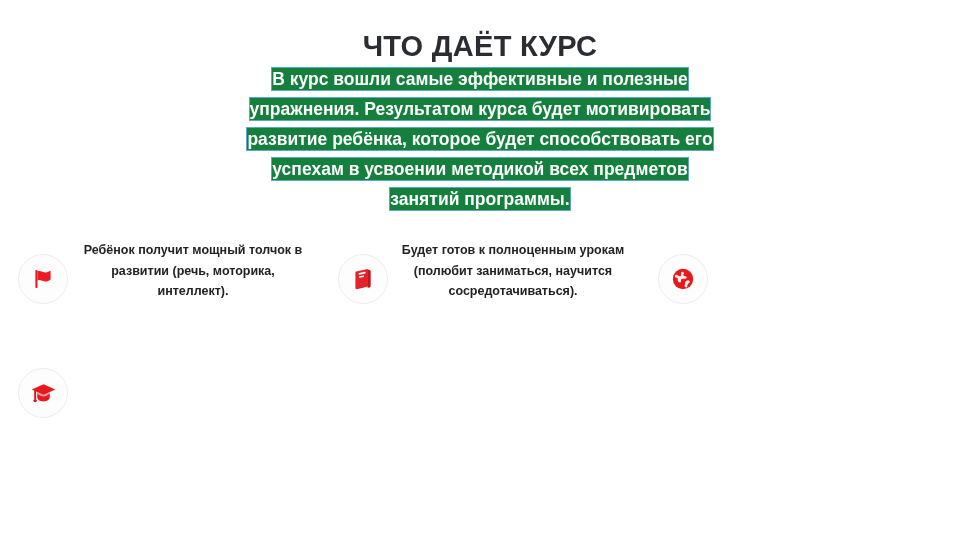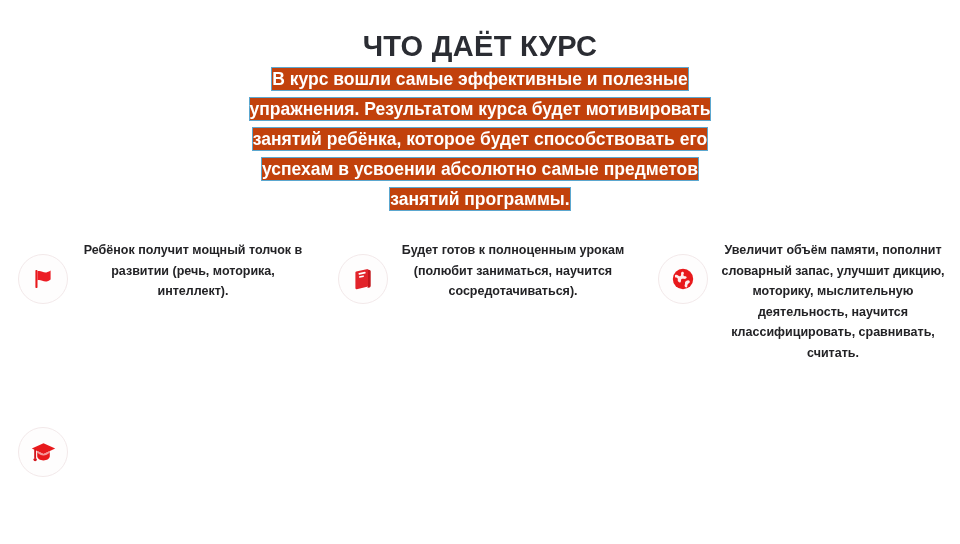--- a/index.html
+++ b/index.html
@@ -45,21 +45,21 @@
     text-align: center;
   }
   .intro-text {
     font-size: 17.5px;
     font-weight: 700;
     line-height: 30px;
     color: #ffffff;
     margin: 0;
   }
   .intro-text .hl {
-    background-color: #c2410c;
+    background-color: #15803d;
     box-shadow: 0 0 0 1px #5ba7cf;
     -webkit-box-decoration-break: clone;
     box-decoration-break: clone;
     padding: 1px 0;
   }
 
   
   .features {
     position: absolute;
     top: 240px;
@@ -107,22 +107,22 @@
 <body>
 
 <div class="page">
 
   <h1 class="section-title">ЧТО ДАЁТ КУРС</h1>
 
   <div class="intro-wrap">
     <p class="intro-text">
       <span class="hl">В курс вошли самые эффективные и полезные</span><br>
       <span class="hl">упражнения. Результатом курса будет мотивировать</span><br>
-      <span class="hl">занятий ребёнка, которое будет способствовать его</span><br>
-      <span class="hl">успехам в усвоении абсолютно самые предметов</span><br>
+      <span class="hl">развитие ребёнка, которое будет способствовать его</span><br>
+      <span class="hl">успехам в усвоении методикой всех предметов</span><br>
       <span class="hl">занятий программы.</span>
     </p>
   </div>
 
   <div class="features">
 
     <div class="feature row1">
       <span class="feature-icon">
         <svg width="26" height="26" viewBox="0 0 26 26" aria-hidden="true">
           <rect x="5.4" y="4" width="2.1" height="18" rx="0.7" fill="#e8191c"></rect>
@@ -145,21 +145,20 @@
     </div>
 
     <div class="feature row1">
       <span class="feature-icon">
         <svg width="26" height="26" viewBox="0 0 26 26" aria-hidden="true">
           <circle cx="13" cy="13" r="10.2" fill="#e8191c"></circle>
           <path d="M5.0 9.2 C6.4 8.4 7.4 9.0 8.4 9.8 C9.3 10.6 10.3 10.4 10.9 9.4 C11.6 8.2 10.6 7.2 11.4 6.2 C12.1 5.3 13.6 5.6 13.9 6.8 C14.2 8.0 12.9 8.6 13.5 9.6 C14.1 10.6 15.6 10.0 16.4 10.8 C17.2 11.7 16.2 12.6 15.2 12.8 C13.9 13.1 12.6 12.4 11.6 13.1 C10.6 13.8 11.4 15.0 10.7 15.9 C10.0 16.8 8.6 16.4 8.0 15.3 C7.3 14.1 8.3 13.0 7.5 12.2 C6.8 11.5 5.5 11.9 5.0 11.0 Z" fill="#ffffff" opacity="0.92"></path>
           <path d="M17.6 14.4 C18.8 14.0 20.0 14.8 19.8 16.0 C19.6 17.2 18.2 17.4 17.6 18.4 C17.0 19.4 17.8 20.6 16.9 21.3 C16.0 22.0 14.8 21.2 14.6 20.1 C14.4 19.0 15.2 18.2 15.0 17.2 C14.8 16.1 15.9 15.0 17.0 14.6 Z" fill="#ffffff" opacity="0.92"></path>
         </svg>
       </span>
-      <span class="feature-text">Увеличит объём памяти, пополнит словарный запас, улучшит дикцию, моторику, мыслительную деятельность, научится классифицировать, сравнивать, считать.</span>
     </div>
 
 
     <div class="feature row2">
       <span class="feature-icon">
         <svg width="27" height="27" viewBox="0 0 27 27" aria-hidden="true">
           <path d="M13.5 4.2 L25.2 9.6 L13.5 15.0 L1.8 9.6 Z" fill="#e8191c"></path>
           <path d="M7.2 12.0 L7.2 17.3 C7.2 19.6 10.0 21.4 13.5 21.4 C17.0 21.4 19.8 19.6 19.8 17.3 L19.8 12.0 L13.5 15.0 Z" fill="#e8191c"></path>
           <path d="M7.2 12.0 L13.5 15.0 L19.8 12.0 L19.8 13.6 C17.9 15.6 15.6 16.5 13.5 16.5 C11.4 16.5 9.1 15.6 7.2 13.6 Z" fill="#ffffff" opacity="0.55"></path>
           <rect x="4.2" y="10.1" width="1.9" height="9.4" rx="0.9" fill="#d2151b"></rect>

